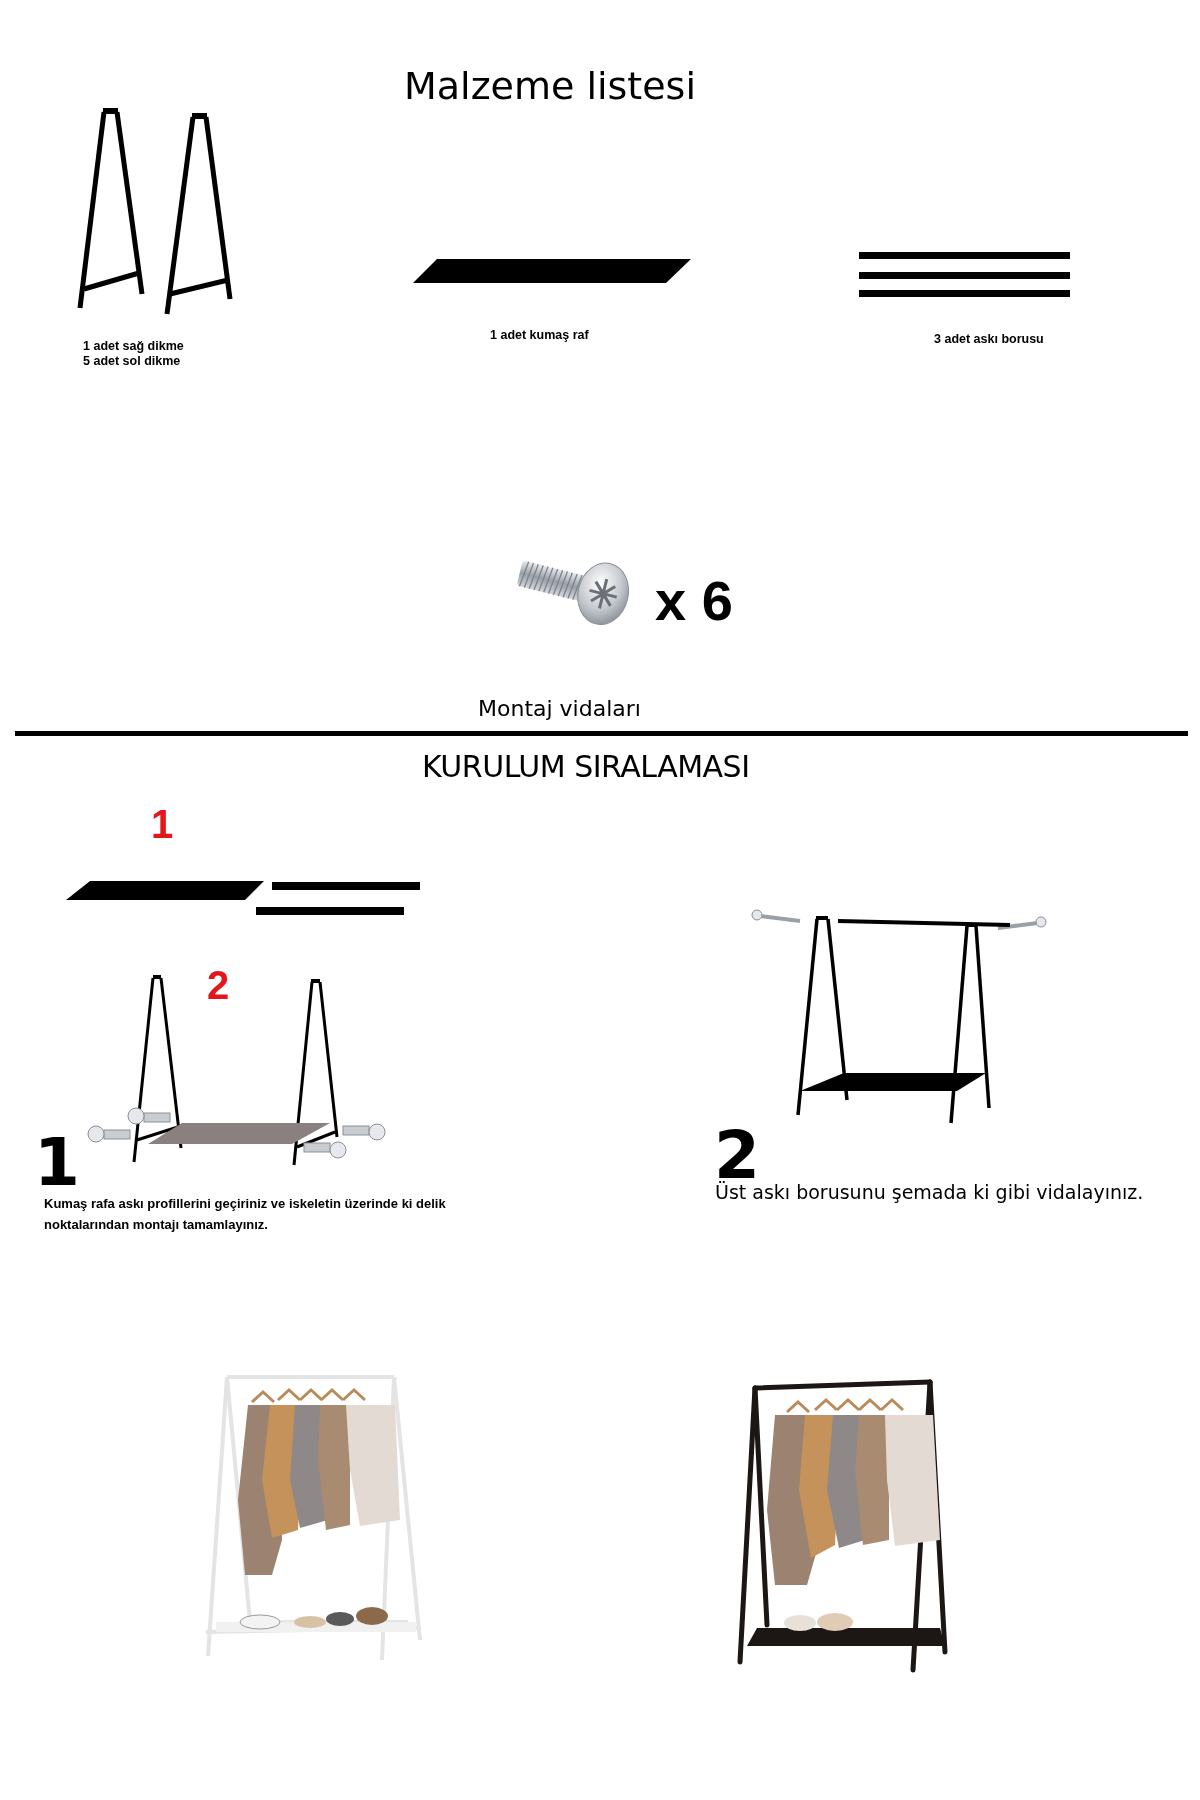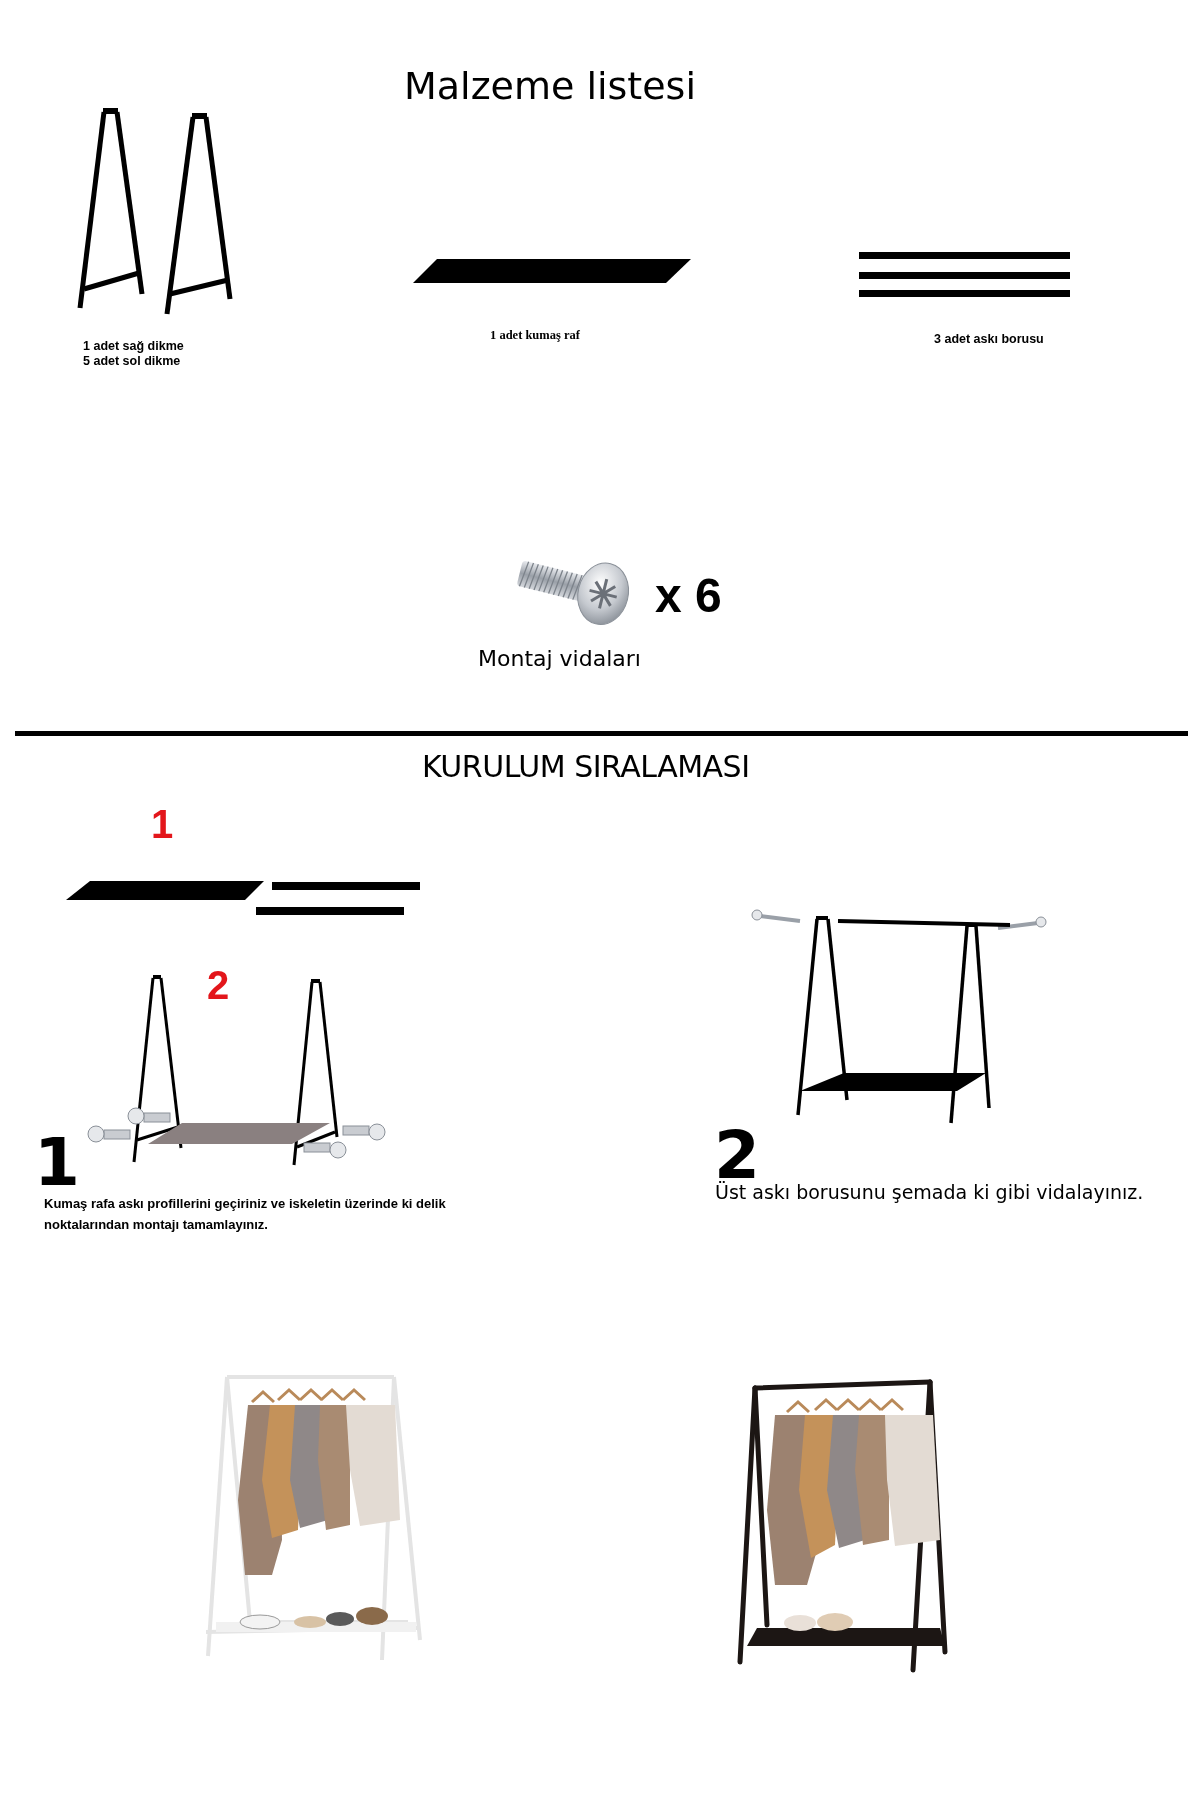--- a/index.html
+++ b/index.html
@@ -12,21 +12,21 @@
                  line-height: 15px; white-space: nowrap; }
   .section-title { font-family: "DejaVu Sans", sans-serif; font-size: 30px; white-space: nowrap;
                    letter-spacing: -0.5px; }
   .step-num { font-family: "DejaVu Sans", sans-serif; font-weight: bold; font-size: 66px; line-height: 1; }
   .red-num { font-family: "Liberation Sans", sans-serif; font-weight: bold; font-size: 40px;
              color: #e3161b; line-height: 1; }
   .divider { background: #000; }
   .step-text-bold { font-family: "Liberation Sans", sans-serif; font-weight: bold; font-size: 13px;
                     line-height: 21px; }
   .step-text { font-family: "DejaVu Sans", sans-serif; font-size: 19px; white-space: nowrap; }
-  .xcount { font-family: "Liberation Sans", sans-serif; font-weight: bold; font-size: 48px; white-space: nowrap; }
+  .xcount { font-family: "Liberation Sans", sans-serif; font-weight: bold; font-size: 56px; white-space: nowrap; }
   .montaj { font-family: "DejaVu Sans", sans-serif; font-size: 22px; white-space: nowrap; }
   svg { position: absolute; overflow: visible; }
 </style>
 </head>
 <body>
 
 <div class="abs title" style="left:388px; top:64px;">Malzeme listesi</div>
 
 <svg style="left:0; top:0;" width="1200" height="400">
   <g stroke="#000" stroke-width="5" fill="none" stroke-linecap="butt">
@@ -43,21 +43,21 @@
   </g>
 </svg>
 <div class="abs label-small" style="left:83px; top:339px;">
   <div>1 adet sağ dikme</div>
   <div>5 adet sol dikme</div>
 </div>
 
 <svg style="left:0; top:0;" width="1200" height="400">
   <polygon points="437,259 691,259 666,283 413,283" fill="#000"></polygon>
 </svg>
-<div class="abs label-small" style="left:490px; top:328px;font-family:Liberation Serif, serif;">1 adet kumaş raf</div>
+<div class="abs label-small" style="left:490px; top:328px;">1 adet kumaş raf</div>
 
 <svg style="left:0; top:0;" width="1200" height="400">
   <rect x="859" y="252" width="211" height="7" fill="#000"></rect>
   <rect x="859" y="272" width="211" height="7" fill="#000"></rect>
   <rect x="859" y="290" width="211" height="7" fill="#000"></rect>
 </svg>
 <div class="abs label-small" style="left:903px; top:332px;margin-left:31px;">3 adet askı borusu</div>
 
 <svg style="left:510px; top:550px;" width="130" height="90" viewBox="0 0 130 90">
   <defs>
@@ -86,21 +86,21 @@
       <line x1="52" y1="24" x2="49" y2="50"></line>
         <line x1="57" y1="24" x2="54" y2="50"></line>
       <line x1="62" y1="24" x2="59" y2="50"></line>
         <line x1="67" y1="24" x2="64" y2="50"></line>
     </g>
     <ellipse cx="92" cy="37" rx="25" ry="31" fill="url(#head)" stroke="#8a9098" stroke-width="1"></ellipse>
     <path d="M92,22 L92,52 M78,37 L106,37 M82,27 L102,47 M102,27 L82,47" stroke="#6b7078" stroke-width="3"></path>
   </g>
 </svg>
 <div class="abs xcount" style="left:655px; top:568px;">x 6</div>
-<div class="abs montaj" style="left:478px; top:646px;">Montaj vidaları</div>
+<div class="abs montaj" style="left:478px; top:696px;">Montaj vidaları</div>
 
 <div class="abs divider" style="left:15px; top:731px; width:1173px; height:5px;"></div>
 
 <div class="abs section-title" style="left:402px; top:749px;margin-left:20px;">KURULUM SIRALAMASI</div>
 
 <div class="abs red-num" style="left:151px; top:804px;">1</div>
 <div class="abs red-num" style="left:207px; top:965px;">2</div>
 
 <svg style="left:0; top:780px;" width="600" height="340">
 

